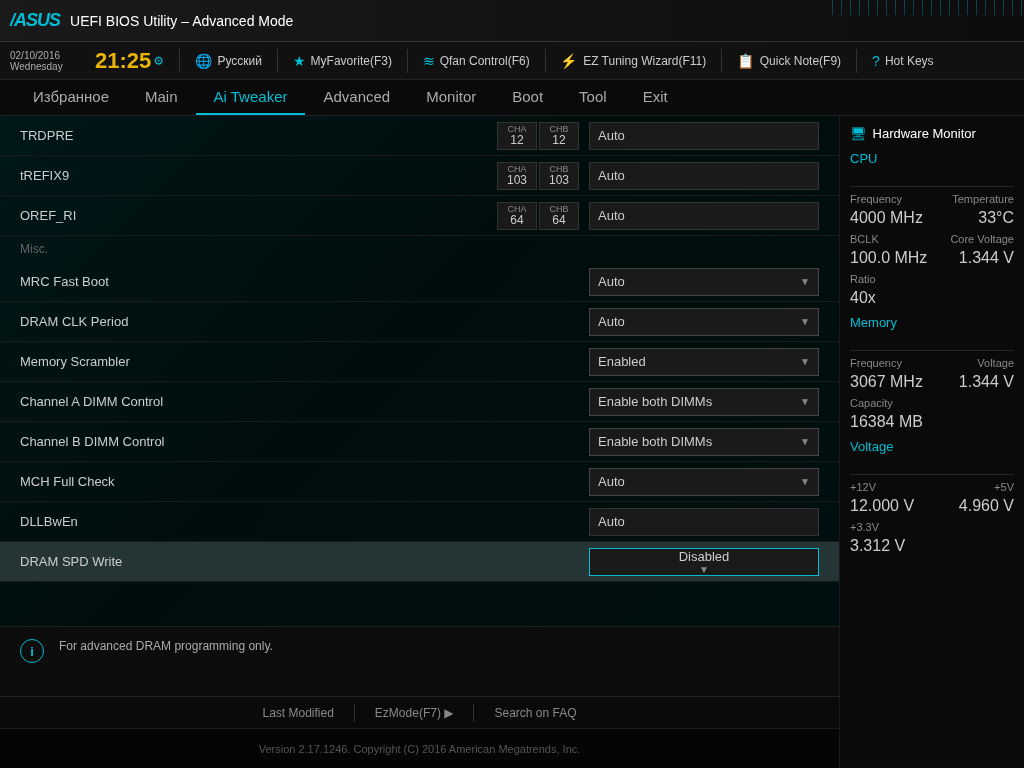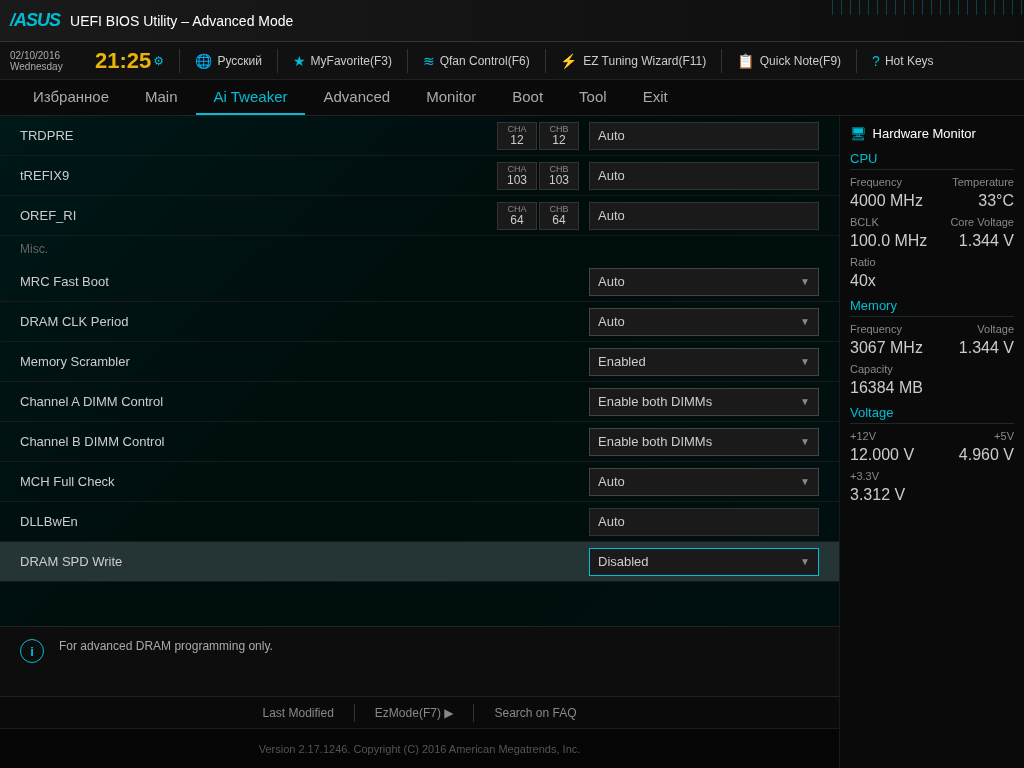--- a/index.html
+++ b/index.html
@@ -290,21 +290,21 @@
       align-items: center;
       gap: 6px;
     }
     .monitor-icon { color: #00bcd4; }
 
     .hw-section-title {
       font-size: 13px;
       color: #00bcd4;
       margin: 8px 0 6px;
       border-bottom: 1px solid #1a2a2a;
-      padding-bottom: 3px;
+      padding-bottom: 20px;
     }
     .hw-row {
       display: flex;
       justify-content: space-between;
       margin-bottom: 4px;
     }
     .hw-label {
       font-size: 11px;
       color: #888;
     }
@@ -498,21 +498,21 @@
           </div>
         </div>
 
         <div class="setting-row">
           <span class="setting-label">DLLBwEn</span>
           <div class="text-value">Auto</div>
         </div>
 
         <div class="setting-row active-row">
           <span class="setting-label">DRAM SPD Write</span>
-          <div class="dropdown" style="border-color:#00bcd4;">
+          <div class="dropdown" style="border-color:#00bcd4;flex-direction:column;">
             <span>Disabled</span>
             <span class="dropdown-arrow">▼</span>
           </div>
         </div>
 
       </div>
 
       <div class="info-bar">
         <div class="info-icon">i</div>
         <div class="info-text">

